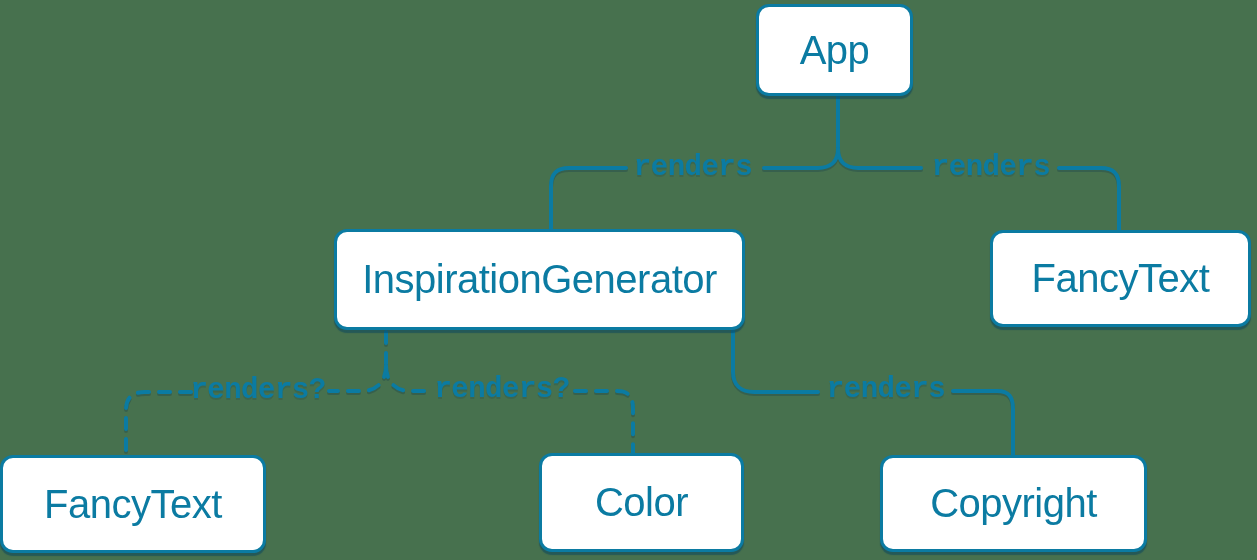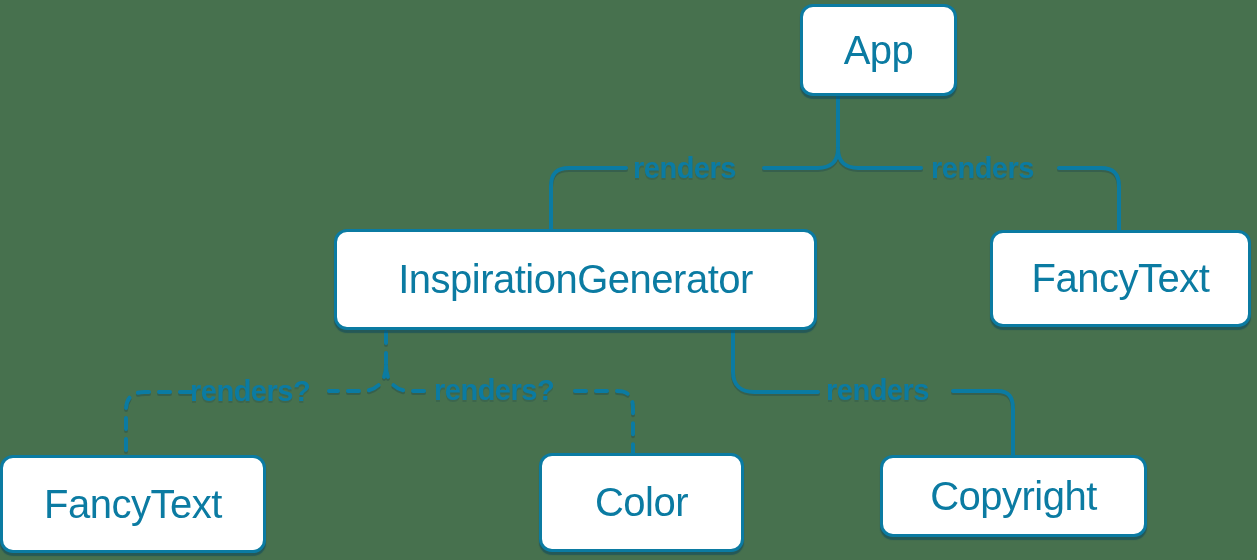--- a/index.html
+++ b/index.html
@@ -38,37 +38,38 @@
     border:3px solid var(--accent);
     border-radius:13px;
     box-shadow:0 3px 1px rgba(10,70,95,0.55);
     color:var(--accent);
     display:flex;align-items:center;justify-content:center;
     font-size:40px;
     font-weight:500;
     letter-spacing:-0.5px;
     white-space:nowrap;
   }
-  .node-app            {left:800px; top:4px;   width:157px; height:92px;}
-  .node-inspiration    {left:334px; top:229px; width:483px; height:101px;}
+  .node-app            {left:756px; top:4px;   width:157px; height:92px;}
+  .node-inspiration    {left:334px; top:229px; width:411px; height:101px;}
   .node-fancy-top      {left:990px; top:230px; width:261px; height:97px;}
   .node-fancy-bottom   {left:0px;   top:455px; width:266px; height:98px;}
   .node-color          {left:539px; top:453px; width:205px; height:99px;}
-  .node-copyright      {left:880px; top:455px; width:267px; height:82px;text-align:center;}
+  .node-copyright      {left:880px; top:455px; width:267px; height:97px;text-align:center;}
 
   .edge-label{
     position:absolute;
     color:var(--accent);
     font-size:29px;
     font-weight:bold;
     line-height:32px;
-    text-align:left;
+    text-align:center;
     letter-spacing:-0.5px;
     text-shadow:0 2px 0 rgba(15,55,75,0.18);
     white-space:nowrap;
+    font-family:Liberation Mono, monospace;
   }
   .edge-label-app-ig       {left:633px; top:152px; width:120px;}
   .edge-label-app-ft       {left:931px; top:152px; width:120px;}
   .edge-label-ig-ft2       {left:190px; top:375px; width:136px;}
   .edge-label-ig-color     {left:434px; top:374px; width:136px;}
   .edge-label-ig-copyright {left:826px; top:374px; width:120px;}
 </style>
 </head>
 <body>
 

